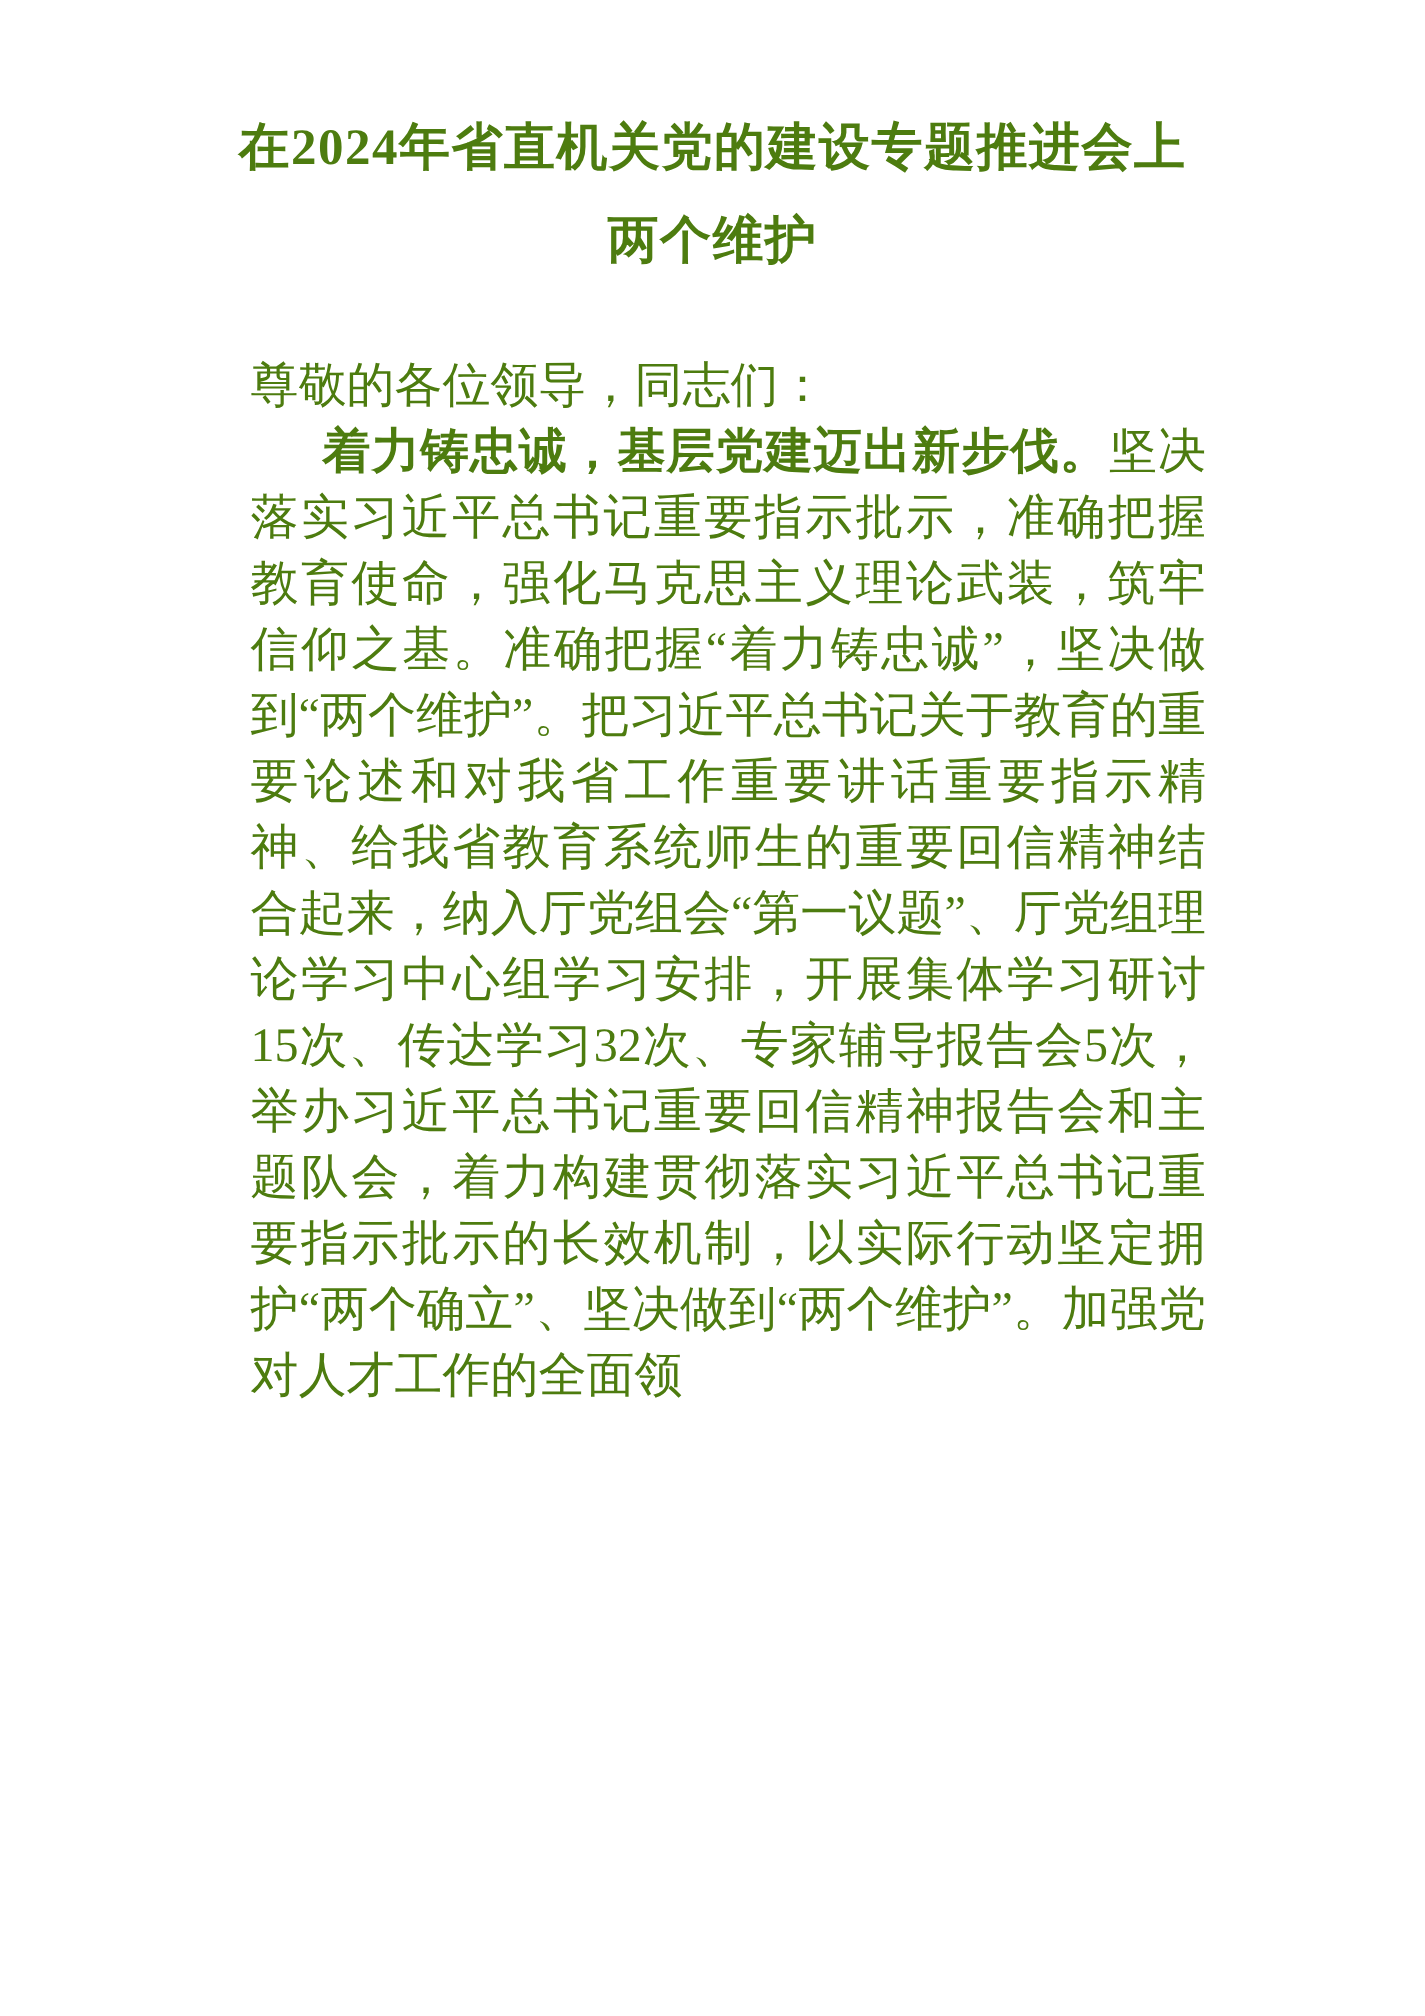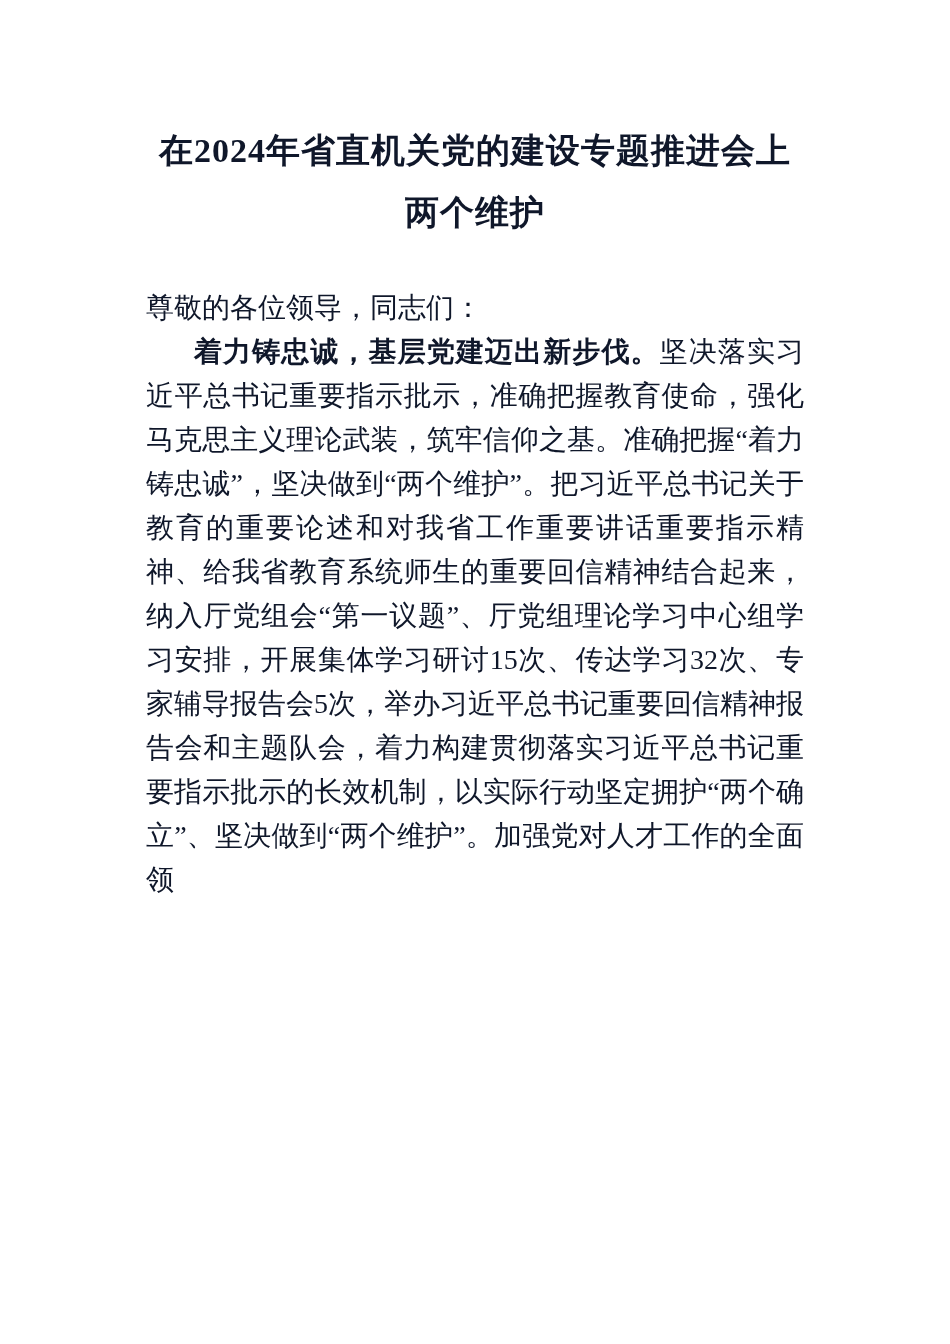--- a/index.html
+++ b/index.html
@@ -6,36 +6,37 @@
     margin: 0;
     padding: 0;
     background: #ffffff;
   }
   .page {
     position: relative;
     width: 950px;
     height: 1344px;
     background: #ffffff;
     box-sizing: border-box;
-    padding: 120px 146px 0 146px;
+    padding: 68px 146px 0 146px;
     overflow: hidden;
-    color: #0f172a;
+    color: #4d7c0f;
     font-family: "Liberation Serif", "DejaVu Serif", serif;
   }
   .doc-title {
     margin: 0 0 42px 0;
     font-size: 34px;
     font-weight: bold;
     line-height: 62px;
     text-align: center;
     letter-spacing: 1px;
   }
   .doc-body {
-    font-size: 28px;
+    font-size: 32px;
     line-height: 44px;
+    margin-left: 21px;
   }
   .salutation {
     margin: 0;
     text-align: justify;
   }
   .para {
     margin: 0;
     text-align: justify;
     text-indent: 48px;
   }

